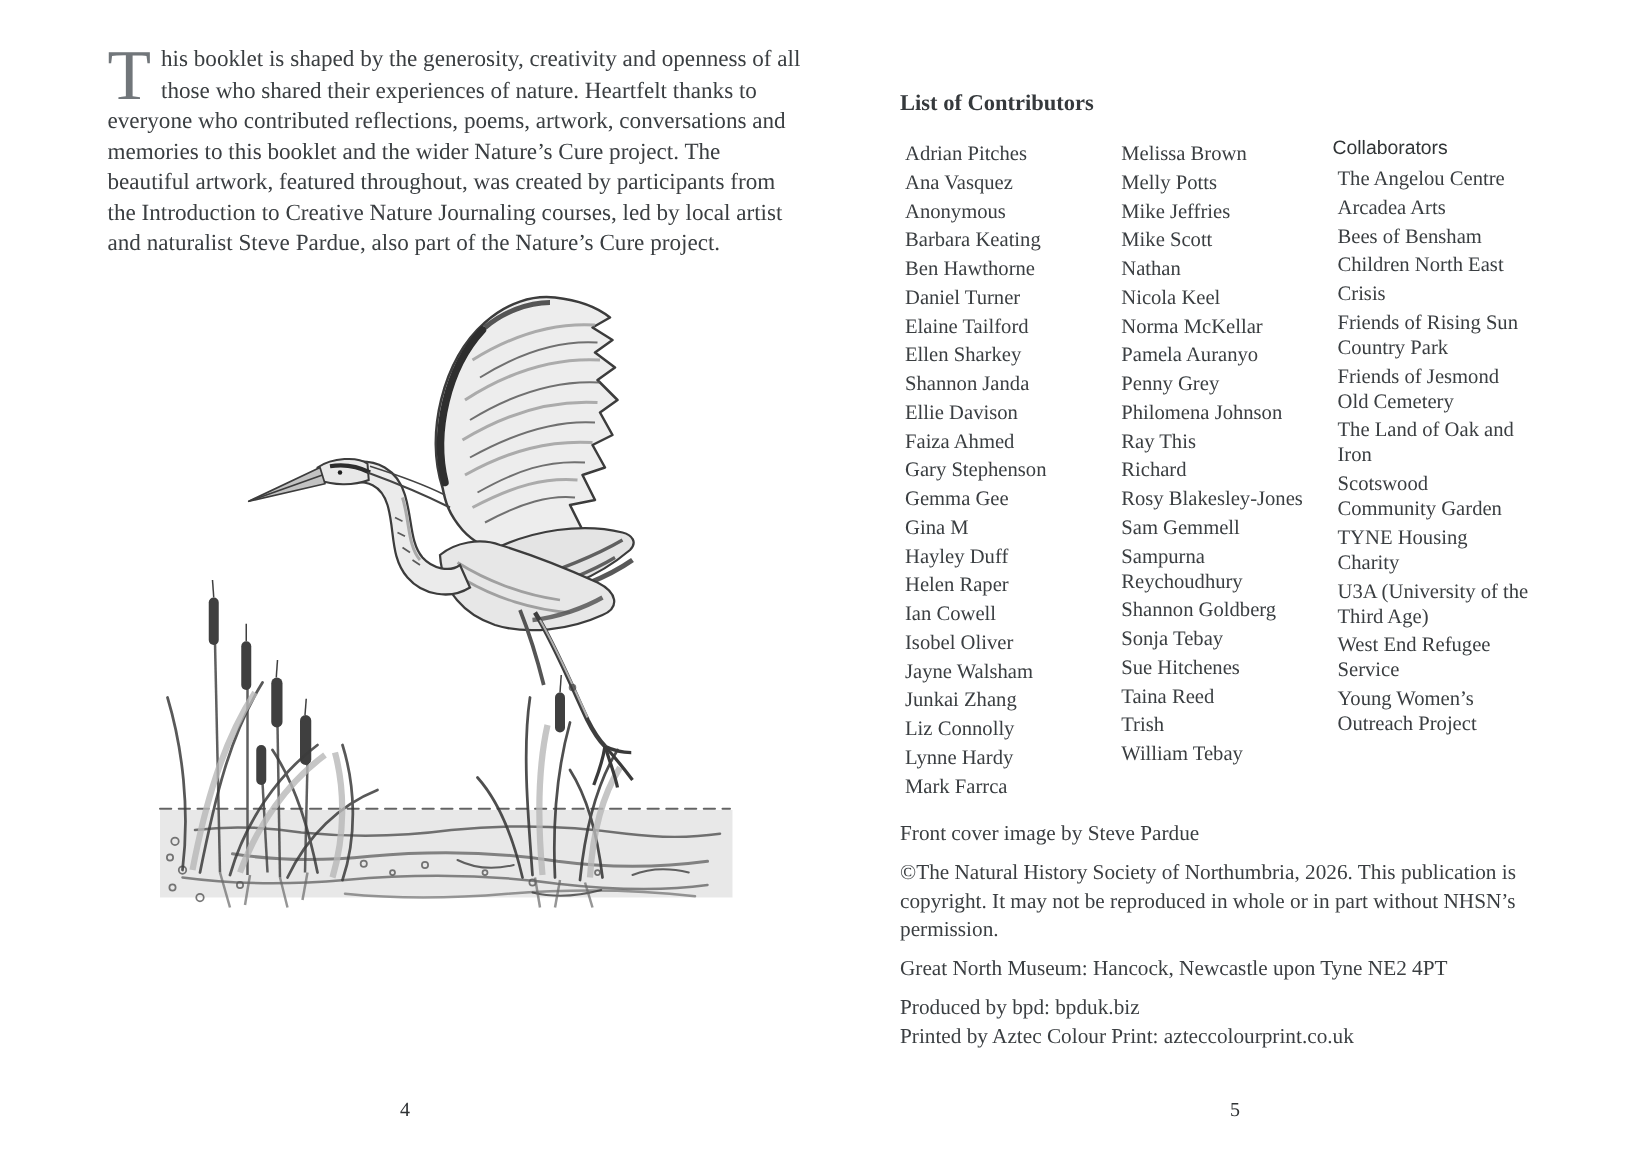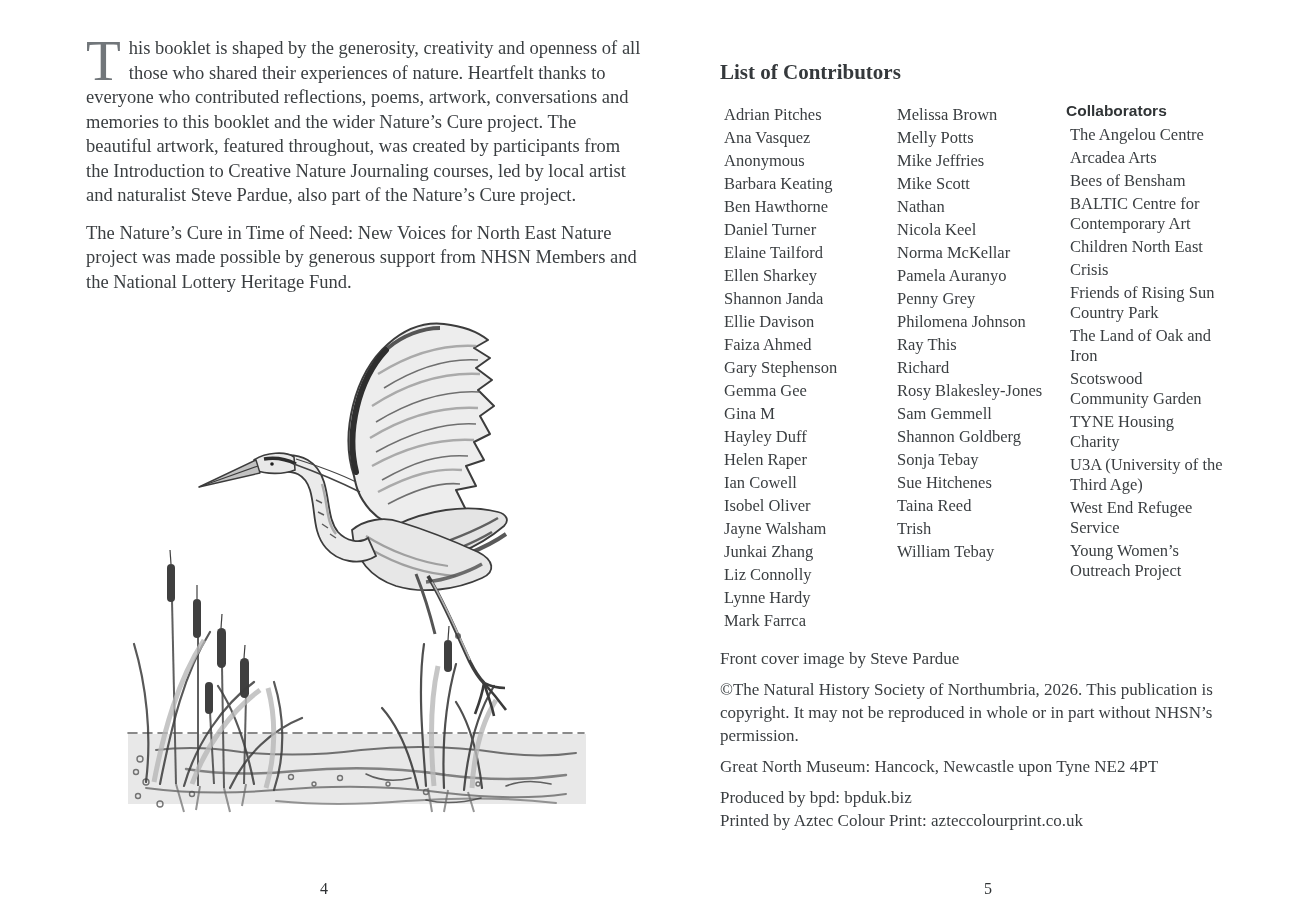--- a/index.html
+++ b/index.html
@@ -23,48 +23,47 @@
     float:left;font-size:57px;line-height:46px;color:#71767a;
     padding:2px 8px 0 0;font-family:"Liberation Serif", serif;
   }
   .illustration-wrap{margin:20px 0 0 40px;width:508px;height:500px;}
   .pagenum{position:absolute;top:880px;font-size:16px;color:#2f3234;}
   .pagenum-left{left:320px;}
   .pagenum-right{left:984px;}
   
   .right-page{left:720px;top:56px;width:524px;}
   .contrib-heading{
-    font-size:21px;font-weight:700;color:#35393c;margin:4px 0 16px 0;
+    font-size:18px;font-weight:700;color:#35393c;margin:16px 0 16px 0;
     font-family:"Liberation Serif", serif;
   }
   .cols{display:flex;}
   .col{width:161px;margin-right:12px;}
   .col:last-child{margin-right:0;}
   ul.name-list{list-style:none;margin:4px;padding:0;}
   ul.name-list li{
     font-size:16.5px;line-height:20px;margin:0 0 3px 0;color:#3a3e41;
   }
   .collab-header{
-    font-family:"Liberation Sans", sans-serif;font-weight:700;
+    font-family:"Liberation Sans", sans-serif;font-weight:400;
     font-size:15.5px;color:#303436;line-height:20px;margin:0 0 3px 0;
   }
   .footer-block{margin-top:12px;}
   .footer-par{font-size:17px;line-height:23px;margin:0 0 8px 0;color:#3a3e41;}
   .footer-par.tight{margin-bottom:0;}
   
   .ink{stroke:#3c3c3c;stroke-linecap:round;fill:none;}
 </style>
 </head>
 <body>
 
 <div class="page left-page">
 
   <p class="body-par"><span class="dropcap">T</span><span>his booklet is shaped by the generosity, creativity and openness of all those who shared their experiences of nature. Heartfelt thanks to everyone who contributed reflections, poems, artwork, conversations and memories to this booklet and the wider Nature’s Cure project. The beautiful artwork, featured throughout, was created by participants from the Introduction to Creative Nature Journaling courses, led by local artist and naturalist Steve Pardue, also part of the Nature’s Cure project.</span></p>
 
-  <p class="body-par">The Nature’s Cure in Time of Need: New Voices for North East Nature project was made possible by generous support from NHSN Members and the National Lottery Heritage Fund.</p>
 
   <div class="illustration-wrap">
     <svg viewBox="0 0 508 500" width="508" height="500" aria-hidden="true">
 
       <rect x="2" y="420" width="458" height="70" fill="#cccccc" opacity="0.45"></rect>
       <path class="ink" d="M2,419 H458" stroke="#4a4a4a" stroke-width="1.6" stroke-dasharray="9 6" opacity="0.8"></path>
       <path class="ink" d="M30,436 q40,-5 85,2 q60,6 120,-2 q70,-7 140,3 q40,5 75,0" stroke="#7c7c7c" stroke-width="2" opacity="0.7"></path>
       <path class="ink" d="M60,455 q50,8 110,2 q80,-7 150,4 q60,8 120,0" stroke="#6e6e6e" stroke-width="2.4" opacity="0.6"></path>
       <path class="ink" d="M20,474 q60,8 130,2 q90,-8 170,3 q70,8 120,1" stroke="#7c7c7c" stroke-width="2" opacity="0.6"></path>
       <path class="ink" d="M150,487 q60,6 130,0 q80,-6 150,2" stroke="#8a8a8a" stroke-width="2" opacity="0.5"></path>
@@ -268,38 +267,39 @@
           <li>Nathan</li>
           <li>Nicola Keel</li>
           <li>Norma McKellar</li>
           <li>Pamela Auranyo</li>
           <li>Penny Grey</li>
           <li>Philomena Johnson</li>
           <li>Ray This</li>
           <li>Richard</li>
           <li>Rosy Blakesley-Jones</li>
           <li>Sam Gemmell</li>
+          <li>Sampurna Reychoudhury</li>
           <li>Shannon Goldberg</li>
           <li>Sonja Tebay</li>
           <li>Sue Hitchenes</li>
           <li>Taina Reed</li>
           <li>Trish</li>
           <li>William Tebay</li>
         </ul>
     </div>
     <div class="col">
       <div class="collab-header">Collaborators</div>
       <ul class="name-list">
           <li>The Angelou Centre</li>
           <li>Arcadea Arts</li>
           <li>Bees of Bensham</li>
-          <li>BALTIC Centre for Contemporary Art</li>
           <li>Children North East</li>
           <li>Crisis</li>
           <li>Friends of Rising Sun Country Park</li>
+          <li>Friends of Jesmond Old Cemetery</li>
           <li>The Land of Oak and Iron</li>
           <li>Scotswood Community Garden</li>
           <li>TYNE Housing Charity</li>
           <li>U3A (University of the Third Age)</li>
           <li>West End Refugee Service</li>
           <li>Young Women’s Outreach Project</li>
         </ul>
     </div>
   </div>
 

